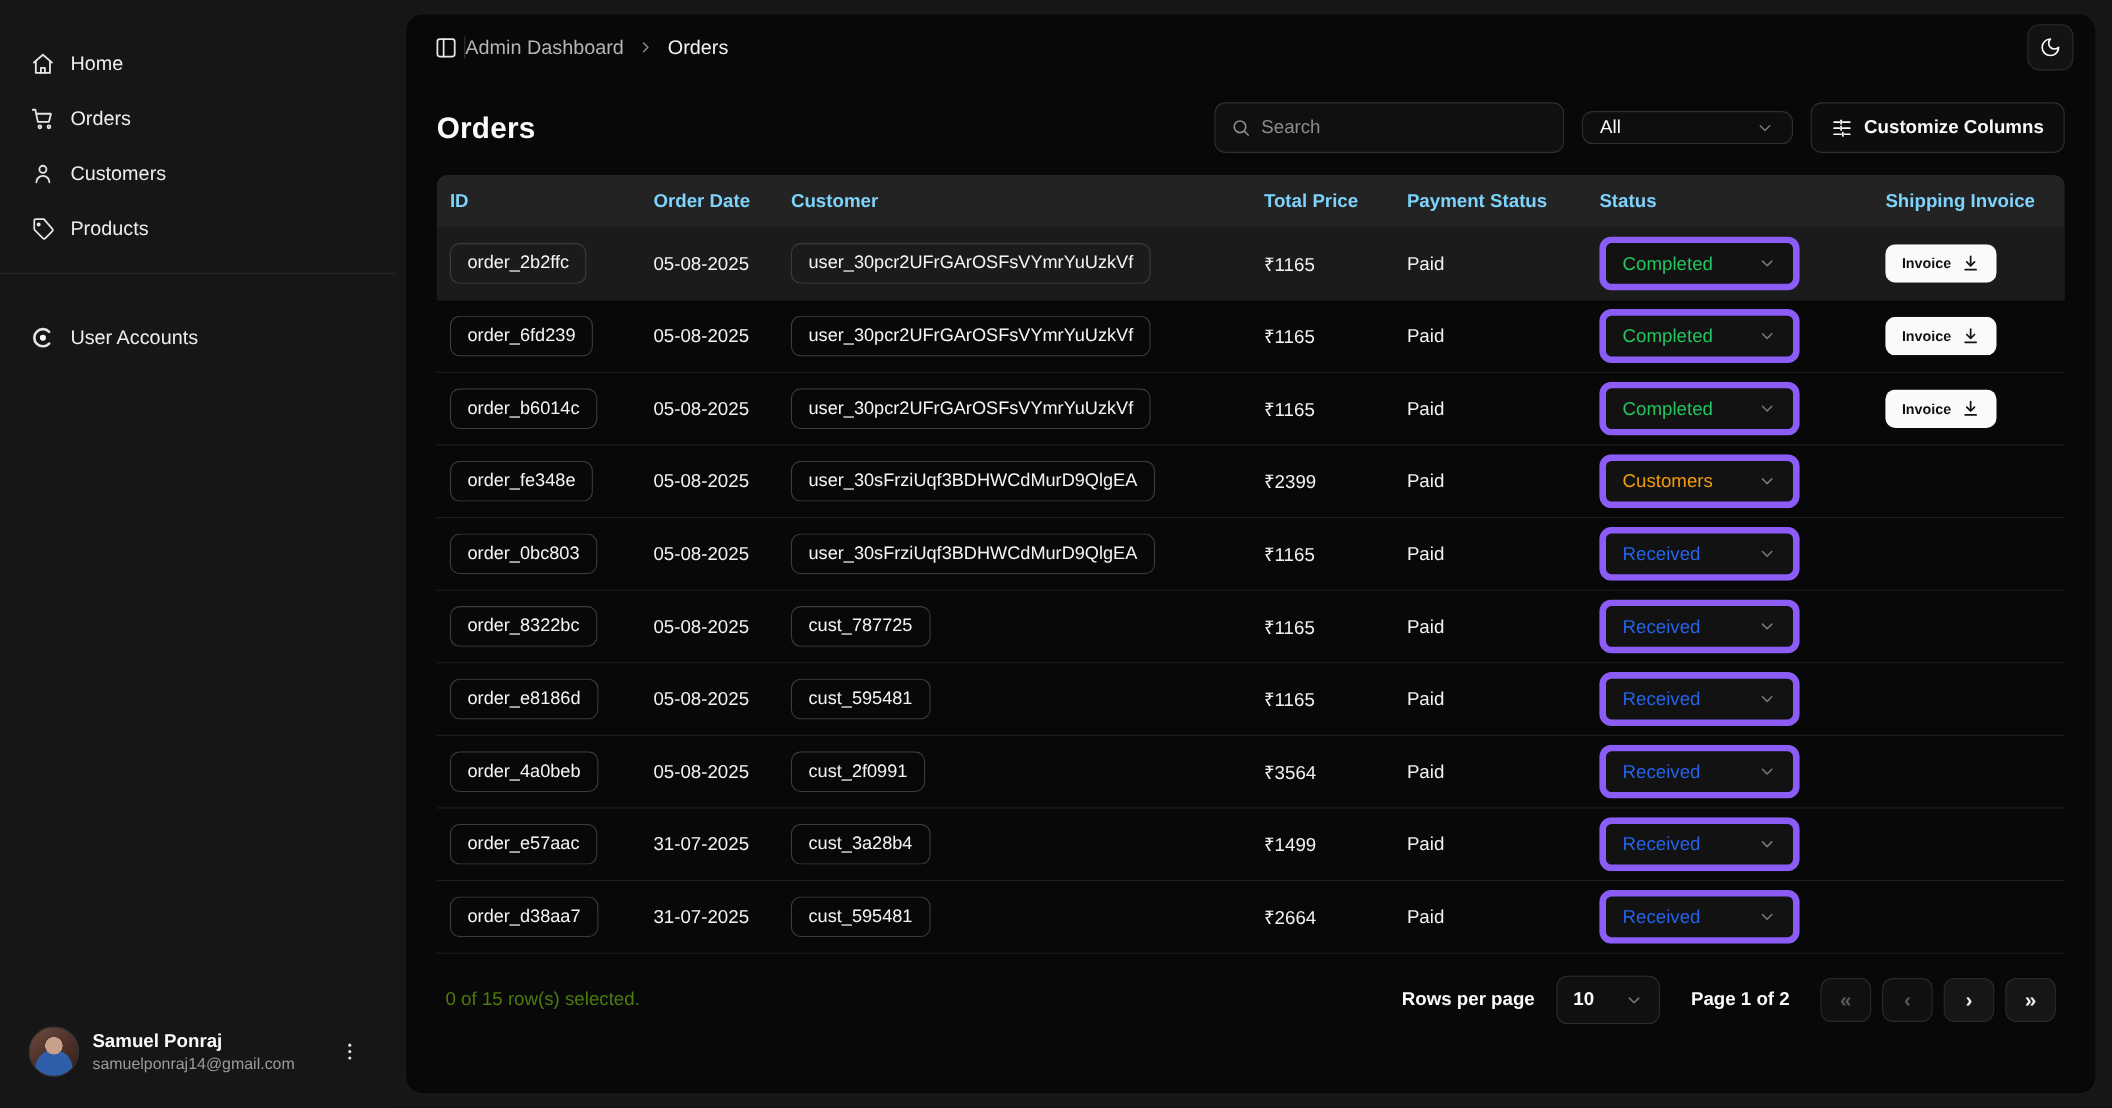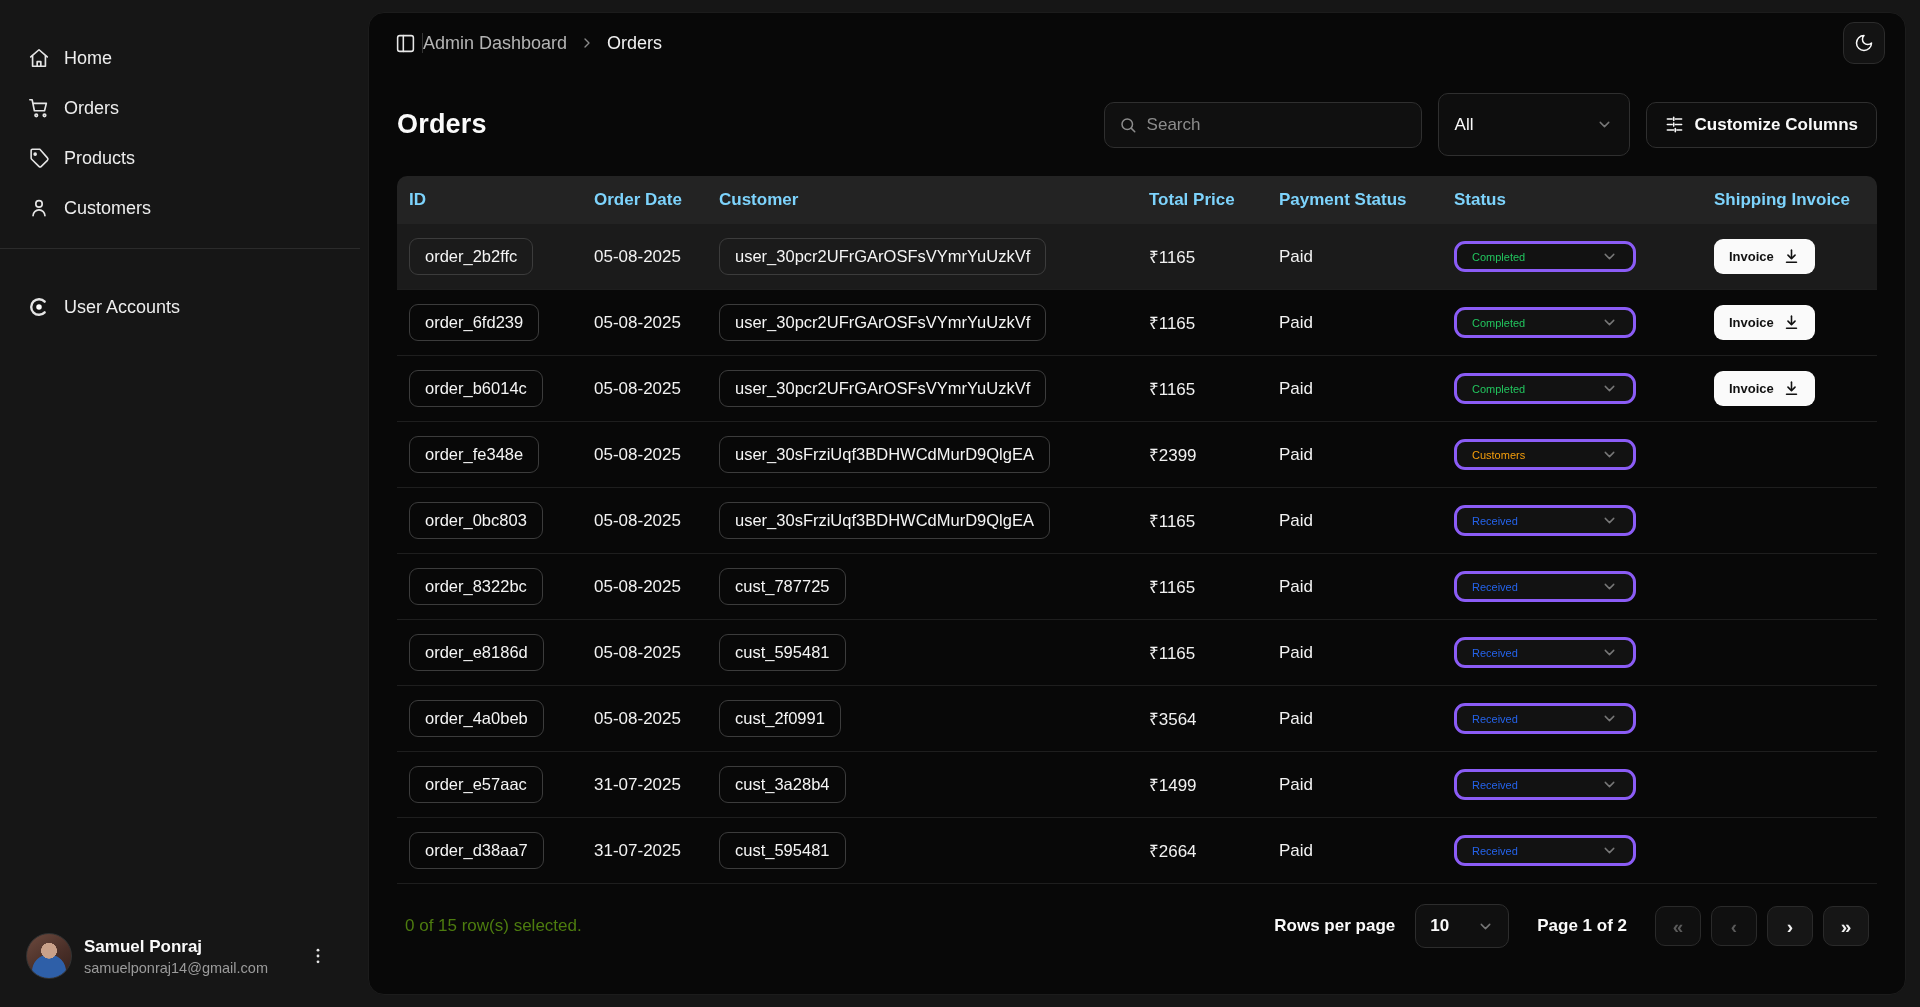--- a/index.html
+++ b/index.html
@@ -81,21 +81,21 @@
     background:#101010; border:1px solid #2f2f2f;
     display:flex; align-items:center; gap:10px; padding:0 14px;
   }
   .search-box svg { width:18px; height:18px; stroke:#8c8c8c; flex:none; }
   .search-box input {
     background:transparent; border:none; outline:none; width:100%;
     font-family:"Liberation Sans",sans-serif; font-size:17px; color:#fafafa;
   }
   .search-box input::placeholder { color:#8c8c8c; }
   .filter-select {
-    width:192px; height:63px; border-radius:10px; cursor:pointer;
+    width:192px; height:30px; border-radius:10px; cursor:pointer;
     background:#0e0e0e; border:1px solid #2f2f2f;
     display:flex; align-items:center; padding:0 16px; font-size:17px;
   }
   .filter-select .chev { margin-left:auto; }
   .chev svg { width:17px; height:17px; stroke:#777; display:block; }
   .customize-btn {
     height:46px; border-radius:10px; cursor:pointer;
     background:#0d0d0d; border:1px solid #2f2f2f;
     display:flex; align-items:center; gap:11px; padding:0 18px;
     font-size:17px; font-weight:700; color:#fafafa;
@@ -122,23 +122,23 @@
   .col-total    { width:130px; }
   .col-payment  { width:175px; }
   .col-status   { width:240px; }
   .col-invoice  { flex:1; padding-left:32px; }
   .cell-text { font-size:17px; color:#f2f2f2; white-space:nowrap; }
   .badge-pill {
     display:inline-block; padding:8px 15px; border:1px solid #3c3c3c;
     border-radius:9px; font-size:16.5px; color:#f5f5f5; white-space:nowrap;
   }
   .status-select {
-    width:182px; height:31px; border-radius:11px; cursor:pointer;
-    background:#121212; border:3px solid #8b5cf6;
-    display:flex; align-items:center; padding:0 15px; font-size:11px;
+    width:182px; height:49px; border-radius:11px; cursor:pointer;
+    background:#121212; border:6px solid #8b5cf6;
+    display:flex; align-items:center; padding:0 15px; font-size:17px;
   }
   .status-select .chev { margin-left:auto; }
   .invoice-btn {
     display:flex; align-items:center; gap:9px; cursor:pointer;
     background:#fafafa; color:#111; border:none; border-radius:9px;
     padding:9px 15px; font-size:13px; font-weight:700;
     font-family:"Liberation Sans",sans-serif;
   }
   .invoice-btn svg { width:17px; height:17px; stroke:#111; }
 
@@ -181,31 +181,31 @@
     <div class="nav-item">
       <svg viewBox="0 0 24 24" fill="none" stroke-width="1.8" stroke-linecap="round" stroke-linejoin="round">
           <circle cx="9" cy="20" r="1.4"></circle>
           <circle cx="18" cy="20" r="1.4"></circle>
           <path d="M2 3h2.5l2.5 12h11l2-8H6"></path>
         </svg>
       <span>Orders</span>
     </div>
     <div class="nav-item">
       <svg viewBox="0 0 24 24" fill="none" stroke-width="1.8" stroke-linecap="round" stroke-linejoin="round">
+          <circle cx="12" cy="7.5" r="3.5"></circle>
+          <path d="M5.5 20.5a6.5 6.5 0 0 1 13 0"></path>
+        </svg>
+      <span>Customers</span>
+    </div>
+    <div class="nav-item">
+      <svg viewBox="0 0 24 24" fill="none" stroke-width="1.8" stroke-linecap="round" stroke-linejoin="round">
           <path d="M12.6 2.6H4a1.4 1.4 0 0 0-1.4 1.4v8.6a2 2 0 0 0 .6 1.4l8.3 8.3a2 2 0 0 0 2.8 0l7-7a2 2 0 0 0 0-2.8l-8.7-9.9z" transform="scale(0.95) translate(1,0)"></path>
           <circle cx="7.8" cy="7.8" r="1.1" fill="currentColor"></circle>
         </svg>
       <span>Products</span>
-    </div>
-    <div class="nav-item">
-      <svg viewBox="0 0 24 24" fill="none" stroke-width="1.8" stroke-linecap="round" stroke-linejoin="round">
-          <circle cx="12" cy="7.5" r="3.5"></circle>
-          <path d="M5.5 20.5a6.5 6.5 0 0 1 13 0"></path>
-        </svg>
-      <span>Customers</span>
     </div>
   </nav>
 
   <hr class="sidebar-divider">
 
   <nav class="nav secondary">
     <div class="nav-item">
       <svg viewBox="0 0 24 24" fill="none" stroke-width="2.6" stroke-linecap="round">
           <path d="M18.2 6.2a8.5 8.5 0 1 0 0 11.6"></path>
           <circle cx="12" cy="12" r="3" fill="#fff" stroke="none"></circle>

